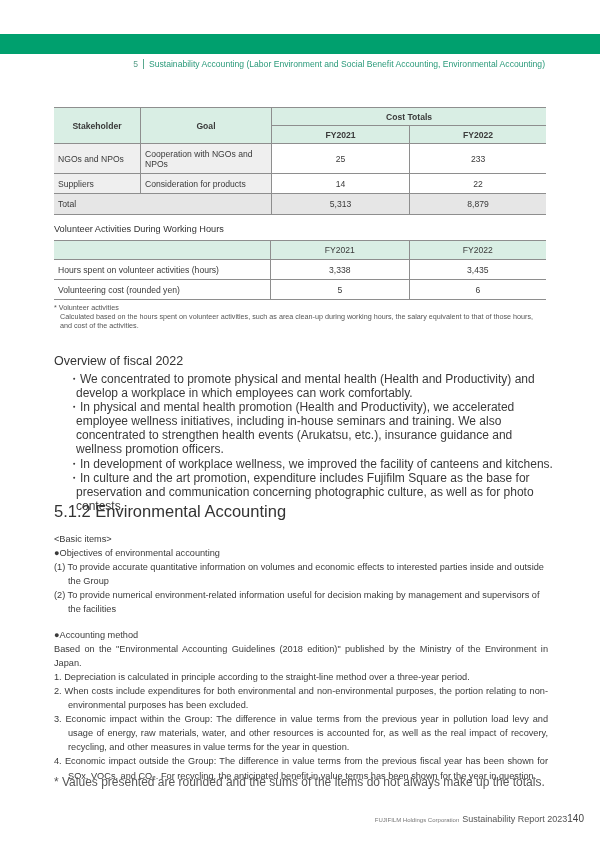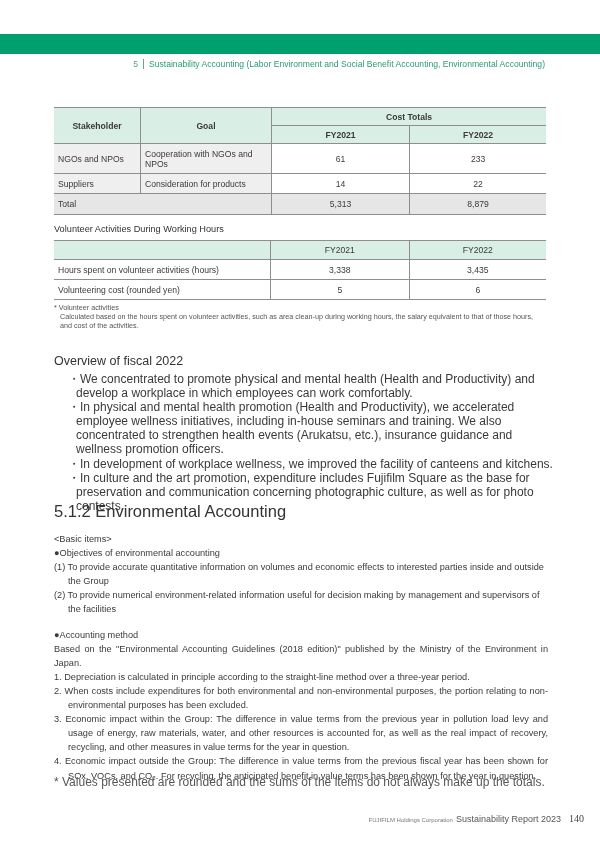--- a/index.html
+++ b/index.html
@@ -37,21 +37,21 @@
   .bullets .b { padding-left:10px; text-indent:-8px; }
   .h1 { position:absolute; left:54px; top:502px; font-size:16.5px; color:#333; }
   .body2 { position:absolute; left:54px; top:532px; width:494px; font-size:9.2px; line-height:14.1px; color:#3a3a3a; }
   .body2 .hang { padding-left:14px; text-indent:-14px; }
   .body2 .gap { height:11px; }
   .body2 .sub { font-weight:bold; color:#3a3a3a; }
   .body2 .just { text-align:justify; }
   .note2 { position:absolute; left:54px; top:775px; font-size:12px; color:#555; }
   .footer { position:absolute; right:16px; top:813px; font-size:9px; color:#555; white-space:nowrap; }
   .footer .corp { font-size:6px; color:#777; margin-right:3px; }
-  .footer .page { margin-left:8px; font-size:10px; color:#444;font-family:Liberation Serif, serif; }
+  .footer .page { font-size:10px; color:#444; }
 </style>
 </head>
 <body>
 
 <div class="topbar"></div>
 <div class="section-header">
   <span class="num">5</span><span>Sustainability Accounting (Labor Environment and Social Benefit Accounting, Environmental Accounting)</span>
 </div>
 
 <table class="t1">
@@ -63,21 +63,21 @@
     </tr>
     <tr>
       <th class="vline">FY2021</th>
       <th>FY2022</th>
     </tr>
   </thead>
   <tbody>
     <tr class="r1">
       <td class="lab vline">NGOs and NPOs</td>
       <td class="lab vline">Cooperation with NGOs and NPOs</td>
-      <td class="num vline">61</td>
+      <td class="num vline">25</td>
       <td class="num">233</td>
     </tr>
     <tr class="r2">
       <td class="lab vline">Suppliers</td>
       <td class="lab vline">Consideration for products</td>
       <td class="num vline">14</td>
       <td class="num">22</td>
     </tr>
     <tr class="rt">
       <td colspan="2" class="vline">Total</td>

